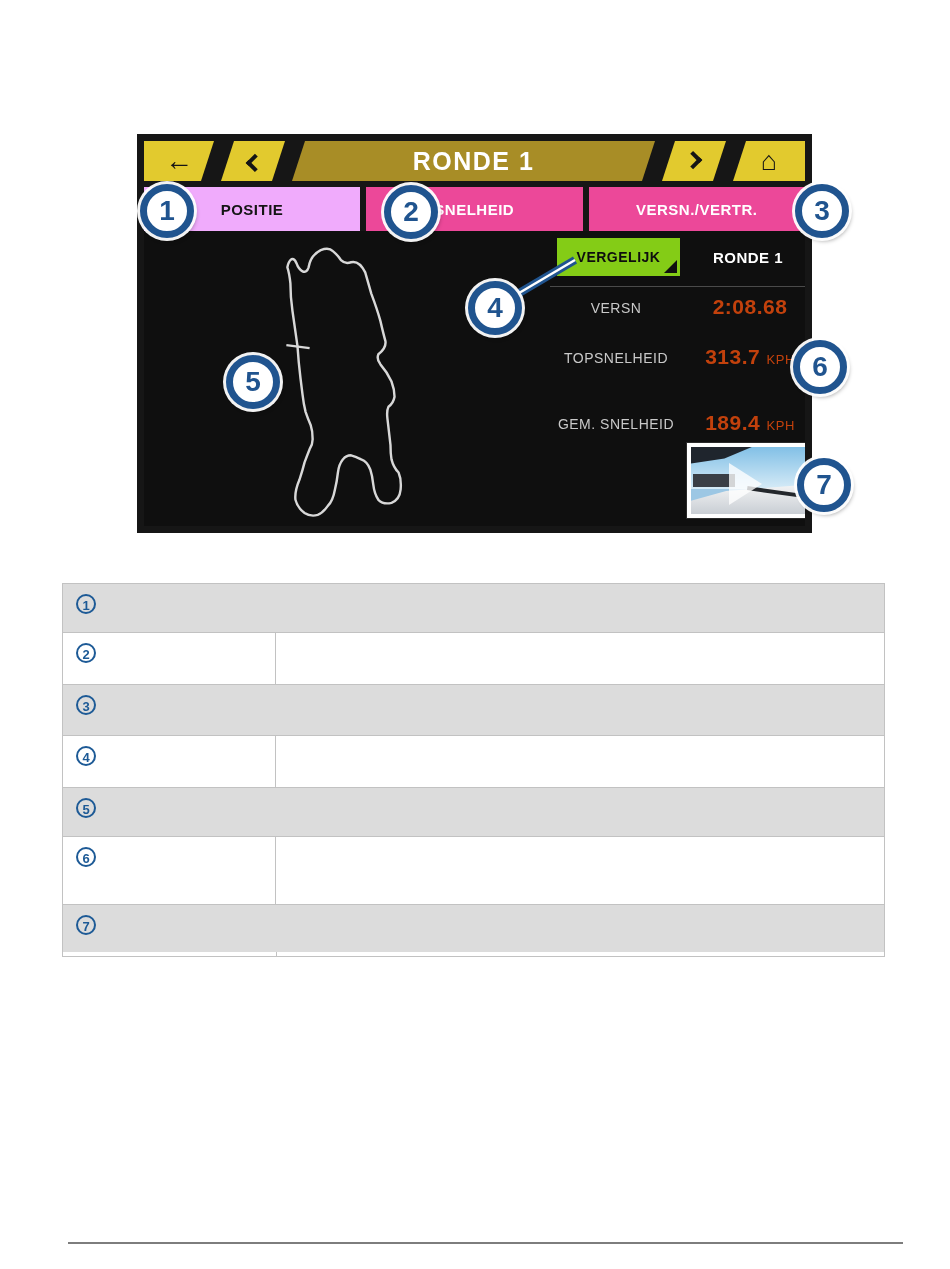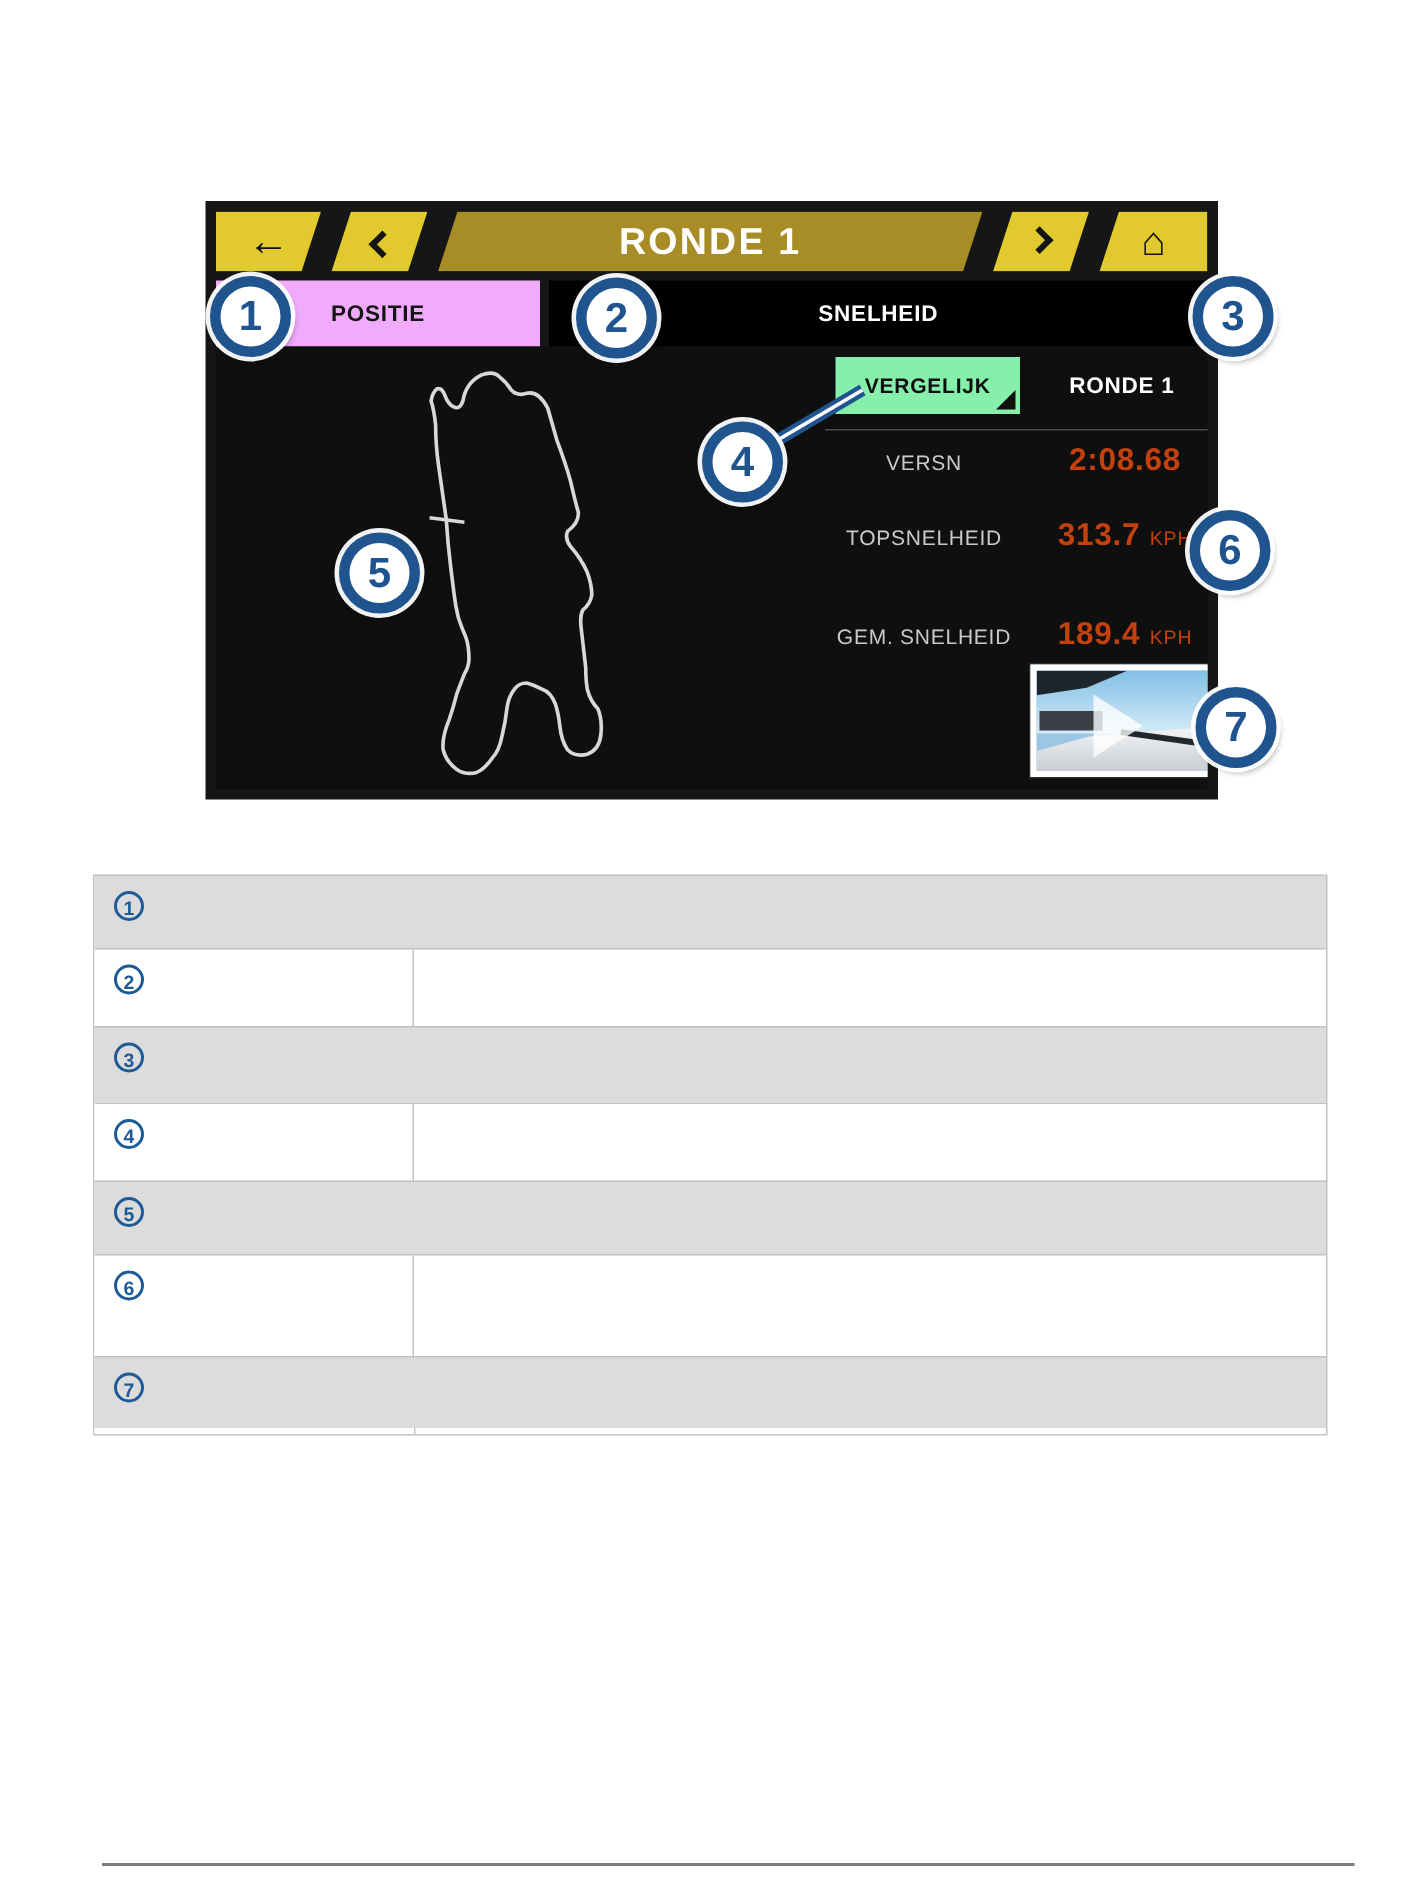--- a/index.html
+++ b/index.html
@@ -21,28 +21,28 @@
   .glyph-back { font-size:28px; font-weight:bold; color:#151515; line-height:1; }
   .glyph-home { font-size:27px; font-weight:bold; color:#151515; line-height:1; }
   .chev { width:13px; height:13px; border-left:4px solid #151515; border-bottom:4px solid #151515; }
   .chev-left  { transform:rotate(45deg)  translateX(2px); }
   .chev-right { transform:rotate(225deg) translateX(2px); }
 
   .tabbar { height:44px; display:flex; gap:6px; }
   .tab { display:flex; align-items:center; justify-content:center; font-weight:bold;
          font-size:15px; letter-spacing:0.5px; cursor:pointer; }
   .tab-active   { width:216px; background:#f0abfc; color:#151515; }
-  .tab-inactive { flex:1; background:#000000; color:#ffffff; }
+  .tab-inactive { flex:1; background:#ec4899; color:#ffffff; }
 
   .screen { position:relative; height:295px; background:#0f0f0f; overflow:hidden; }
 
   .trackmap { position:absolute; left:140px; top:10px; }
 
   .compare-btn { position:absolute; left:413px; top:7px; width:123px; height:38px;
-                 background:#86efac; color:#0e0e0e; font-weight:bold; font-size:14px;
+                 background:#84cc16; color:#0e0e0e; font-weight:bold; font-size:14px;
                  letter-spacing:0.5px; display:flex; align-items:center; justify-content:center;
                  cursor:pointer; }
   .compare-corner { position:absolute; right:3px; bottom:3px; width:0; height:0;
                     border-left:13px solid transparent; border-bottom:13px solid #10100f; }
   .lap-col-header { position:absolute; left:544px; top:7px; width:120px; height:38px;
                     display:flex; align-items:center; justify-content:center;
                     color:#ffffff; font-weight:bold; font-size:15px; letter-spacing:0.5px; }
   .stats-divider { position:absolute; left:406px; top:55px; width:260px; height:1px; background:#4a4a4a; }
 
   .stat-row { position:absolute; left:0; width:100%; height:26px; }
@@ -124,20 +124,23 @@
       </div>
     </div>
 
     <div class="tabbar">
       <div class="tab tab-active">
         <span>POSITIE</span>
       </div>
       <div class="tab tab-inactive">
         <span>SNELHEID</span>
       </div>
+      <div class="tab tab-inactive">
+        <span>VERSN./VERTR.</span>
+      </div>
     </div>
 
     <div class="screen">
 
       <svg class="trackmap" width="122" height="278" viewBox="0 0 120 275">
         <path fill="none" stroke="#d8d8d8" stroke-width="2.4" stroke-linejoin="round" stroke-linecap="round" d="M3,26 Q4,20 7,18 Q10,17 12,22 Q14,28 18,30 Q22,32 24,26 Q26,14 36,9 Q44,6 48,10
              Q53,14 56,19 Q60,23 66,21 Q74,19 80,31 L86,52 Q92,68 95,79 Q98,92 100,99
              Q101,106 93,112 Q91,117 95,122 Q102,130 106,139 Q109,147 109,154 Q108,160 103,164
              Q101,168 102,176 L105,202 Q105,210 106,216 Q108,224 113,229 Q116,236 115,246
              Q114,256 106,259 Q98,261 93,256 Q89,250 88,241 Q87,232 85,226 Q82,218 76,216

